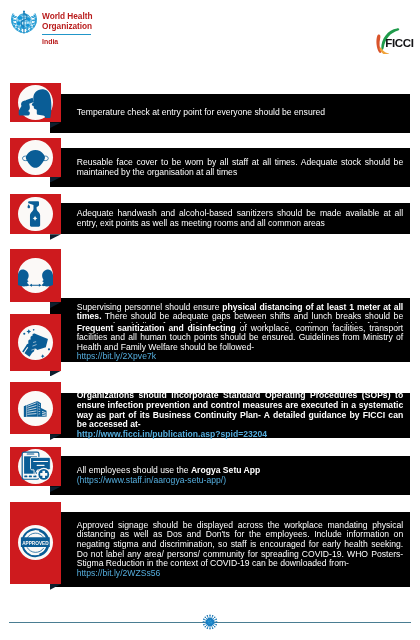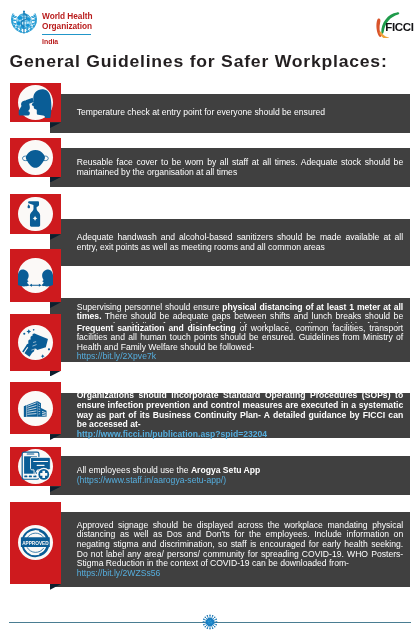--- a/index.html
+++ b/index.html
@@ -8,30 +8,30 @@
 
   
   .header{position:absolute;left:0;top:0;width:420px;height:42px;}
   .who{position:absolute;left:0;top:0;}
   .who-mark{position:absolute;left:10.4px;top:9.6px;width:28px;height:24.4px;}
   .who-text{position:absolute;left:41.8px;top:11.3px;color:#b91c1c;}
   .who-l1,.who-l2{font-weight:bold;font-size:9.7px;line-height:10.1px;letter-spacing:-0.05px;
                   white-space:nowrap;transform:scaleX(0.855);transform-origin:0 50%;}
   .who-rule{position:absolute;left:0;top:22.3px;width:49.7px;height:1.1px;background:#2196c9;}
   .who-country{position:absolute;left:0.2px;top:25.5px;font-weight:bold;font-size:7.9px;line-height:9px;transform:scaleX(0.88);transform-origin:0 50%;}
-  .ficci{position:absolute;left:367px;top:5px;width:50px;height:31px;}
+  .ficci{position:absolute;left:367px;top:21px;width:50px;height:31px;}
 
   
   .title{position:absolute;left:9.6px;top:52.2px;font-size:17.6px;font-weight:bold;color:#231f20;
          letter-spacing:0.78px;white-space:nowrap;line-height:19px;
          transform:scaleY(0.98);transform-origin:0 100%;}
 
   
   .row{position:absolute;left:0;}
-  .bar{position:absolute;left:50px;background:#404040;display:flex;align-items:center;}
+  .bar{position:absolute;left:50px;background:#000000;display:flex;align-items:center;}
   .bartext{position:relative;margin-left:26.7px;width:326.5px;color:#ffffff;font-size:8.6px;
            line-height:9.6px;text-align:justify;}
   .bartext b{font-weight:bold;}
   .link{color:#55aede;}
   .sq{position:absolute;left:10px;width:51px;background:#ce1a1e;z-index:3;}
   .shadow{position:absolute;z-index:2;width:11px;height:5.6px;background:#0d1f2e;
           clip-path:polygon(0 0,100% 0,0 100%);}
   .disc{position:absolute;border-radius:50%;background:#fbf9f7;}
 
   
@@ -115,21 +115,20 @@
 
           <path d="M99 114 C114 114 115 132 110 150 C102 188 104 222 118 252 C125 266 110 276 101 262 C78 226 73 162 86 126 C90 117 94 114 99 114 Z" fill="#d9542b"></path>
 
           <path d="M106 240 C120 268 142 286 172 288 C190 290 192 274 175 270 C148 263 132 248 122 230 C114 216 100 226 106 240 Z" fill="#f0a33a"></path>
         </g>
         <text x="153" y="217" font-family="'Liberation Sans',sans-serif" font-size="97" font-weight="bold" fill="#141416" letter-spacing="-3">FICCI</text>
       </svg>
     </div>
   </div>
 
-  <div class="title">General Guidelines for Safer Workplaces:</div>
 
   <div id="rows">
       <div class="row">
         <div class="bar" style="top: 93.5px; height: 39.5px; width: 360px;">
           <div class="bartext">Temperature check at entry point for everyone should be ensured</div>
         </div>
         <div class="shadow" style="top: 122.4px; left: 50px;"></div>
         <div class="sq" style="top: 83.2px; height: 39.2px;">
           <div class="disc" style="left: 7.8px; top: 2.2px; width: 34.8px; height: 34.8px;"><svg viewBox="0 0 100 100" width="34.8" height="34.8">
   <g fill="#0a5d96">
@@ -160,21 +159,21 @@
   <g fill="none" stroke="#0a5d96" stroke-width="2.2">
     <path d="M27 47 C19 45 13 47 13 53 C13 58.5 19 60 27 59"></path>
     <path d="M73 47 C81 45 87 47 87 53 C87 58.5 81 60 73 59"></path>
   </g>
   <path d="M50 29 C59 29 68 33 74 42 C78 48 79 52 75 58 C69 68 60 80 50 80 C40 80 31 68 25 58
            C21 52 22 48 26 42 C32 33 41 29 50 29 Z" fill="#0a5d96"></path>
 </svg></div>
         </div>
       </div>
       <div class="row">
-        <div class="bar" style="top: 219px; height: 47px; width: 360px;">
+        <div class="bar" style="top: 203px; height: 31px; width: 360px;">
           <div class="bartext">Adequate handwash and alcohol-based sanitizers should be made available at all entry, exit points as well as meeting rooms and all common areas</div>
         </div>
         <div class="shadow" style="top: 234.2px; left: 50px;"></div>
         <div class="sq" style="top: 193.8px; height: 40.4px;">
           <div class="disc" style="left: 7.8px; top: 2.8px; width: 34.8px; height: 34.8px;"><svg viewBox="0 0 100 100" width="34.8" height="34.8">
   <g fill="#0a5d96">
 
     <path d="M32 12.5 L57 12.5 C59 12.5 60.4 14 60.4 16 L60.4 22.5 C60.4 25 59 26 57 27 L53.5 28.6
              L53.5 34 C53.5 37.5 55.5 40 58 42.4 C61.4 45.6 63.6 48.6 63.6 53 L63.6 81.5
              C63.6 83.8 62 85.4 59.6 85.4 L38.4 85.4 C36 85.4 34.4 83.8 34.4 81.5 L34.4 53

